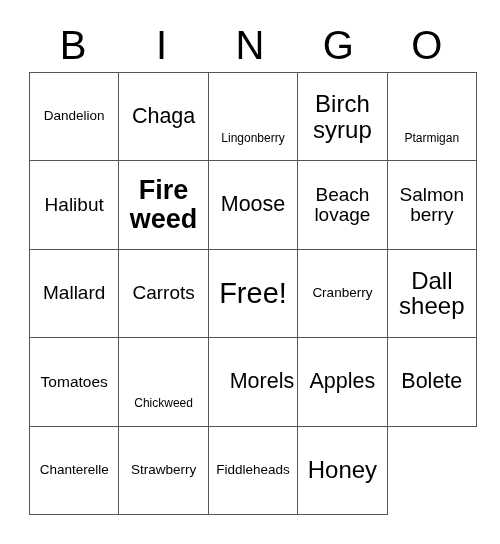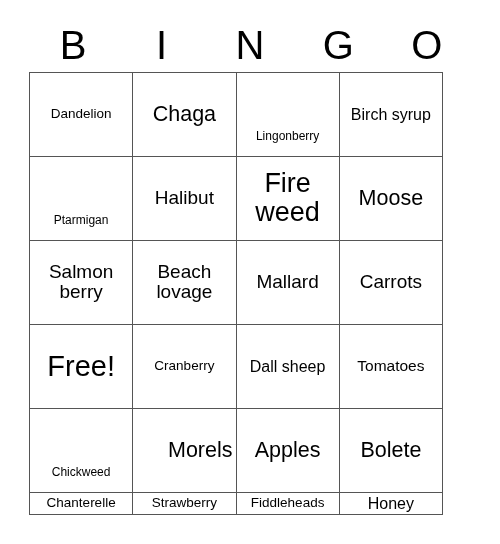--- a/index.html
+++ b/index.html
@@ -44,27 +44,27 @@
     letter-spacing: 0;
     color: #000000;
     user-select: none;
   }
 
   
   #bingo-grid {
     position: absolute;
     left: 29px;
     top: 72px;
-    width: 414px;
+    width: 448px;
     height: 443px;
     box-sizing: border-box;
     border-top: 1px solid #555555;
     border-left: 1px solid #555555;
     display: grid;
-    grid-template-columns: repeat(4, 1fr);
+    grid-template-columns: repeat(5, 1fr);
     grid-template-rows: repeat(5, 1fr);
   }
   .bingo-cell {
     box-sizing: border-box;
     border-right: 1px solid #555555;
     border-bottom: 1px solid #555555;
     display: flex;
     align-items: center;
     justify-content: center;
     text-align: center;
@@ -80,21 +80,21 @@
     word-wrap: break-word;
   }
 
   
   .sz-xxs .cell-text { font-size: 10.5px; }
   .sz-xs  .cell-text { font-size: 12px; margin-top: 44px; }
   .sz-s   .cell-text { font-size: 13.5px; }
   .sz-m   .cell-text { font-size: 15.5px; }
   .sz-l   .cell-text { font-size: 19px; }
   .sz-xl  .cell-text { font-size: 21.5px; }
-  .sz-xxl .cell-text { font-size: 16px; }
+  .sz-xxl .cell-text { font-size: 24px; }
   .sz-3xl .cell-text { font-size: 27px; }
   .sz-4xl .cell-text { font-size: 29px; }
 </style>
 </head>
 <body style="background: rgb(255, 255, 255); color: rgb(0, 0, 0);">
 
 <div id="bingo-card">
 
   <div id="bingo-header">
     <div class="header-letter">B</div>
@@ -118,31 +118,31 @@
     <div class="bingo-cell sz-xxl" style="border-right-color: rgb(85, 85, 85); border-bottom-color: rgb(85, 85, 85);">
       <span class="cell-text">Birch syrup</span>
     </div>
     <div class="bingo-cell sz-xs" style="border-right-color: rgb(85, 85, 85); border-bottom-color: rgb(85, 85, 85);">
       <span class="cell-text">Ptarmigan</span>
     </div>
 
     <div class="bingo-cell sz-l" style="border-right-color: rgb(85, 85, 85); border-bottom-color: rgb(85, 85, 85);">
       <span class="cell-text">Halibut</span>
     </div>
-    <div class="bingo-cell sz-3xl" style="border-right-color: rgb(85, 85, 85); border-bottom-color: rgb(85, 85, 85);">
+    <div class="bingo-cell sz-3xl" style="border-right-color: rgb(85, 85, 85); border-bottom-color: rgb(85, 85, 85); font-weight: bold;">
       <span class="cell-text">Fire weed</span>
     </div>
     <div class="bingo-cell sz-xl" style="border-right-color: rgb(85, 85, 85); border-bottom-color: rgb(85, 85, 85);">
       <span class="cell-text">Moose</span>
     </div>
     <div class="bingo-cell sz-l" style="border-right-color: rgb(85, 85, 85); border-bottom-color: rgb(85, 85, 85);">
-      <span class="cell-text">Salmon berry</span>
+      <span class="cell-text">Beach lovage</span>
     </div>
     <div class="bingo-cell sz-l" style="border-right-color: rgb(85, 85, 85); border-bottom-color: rgb(85, 85, 85);">
-      <span class="cell-text">Beach lovage</span>
+      <span class="cell-text">Salmon berry</span>
     </div>
 
     <div class="bingo-cell sz-l" style="border-right-color: rgb(85, 85, 85); border-bottom-color: rgb(85, 85, 85);">
       <span class="cell-text">Mallard</span>
     </div>
     <div class="bingo-cell sz-l" style="border-right-color: rgb(85, 85, 85); border-bottom-color: rgb(85, 85, 85);">
       <span class="cell-text">Carrots</span>
     </div>
     <div class="bingo-cell sz-4xl" style="border-right-color: rgb(85, 85, 85); border-bottom-color: rgb(85, 85, 85);">
       <span class="cell-text">Free!</span>

